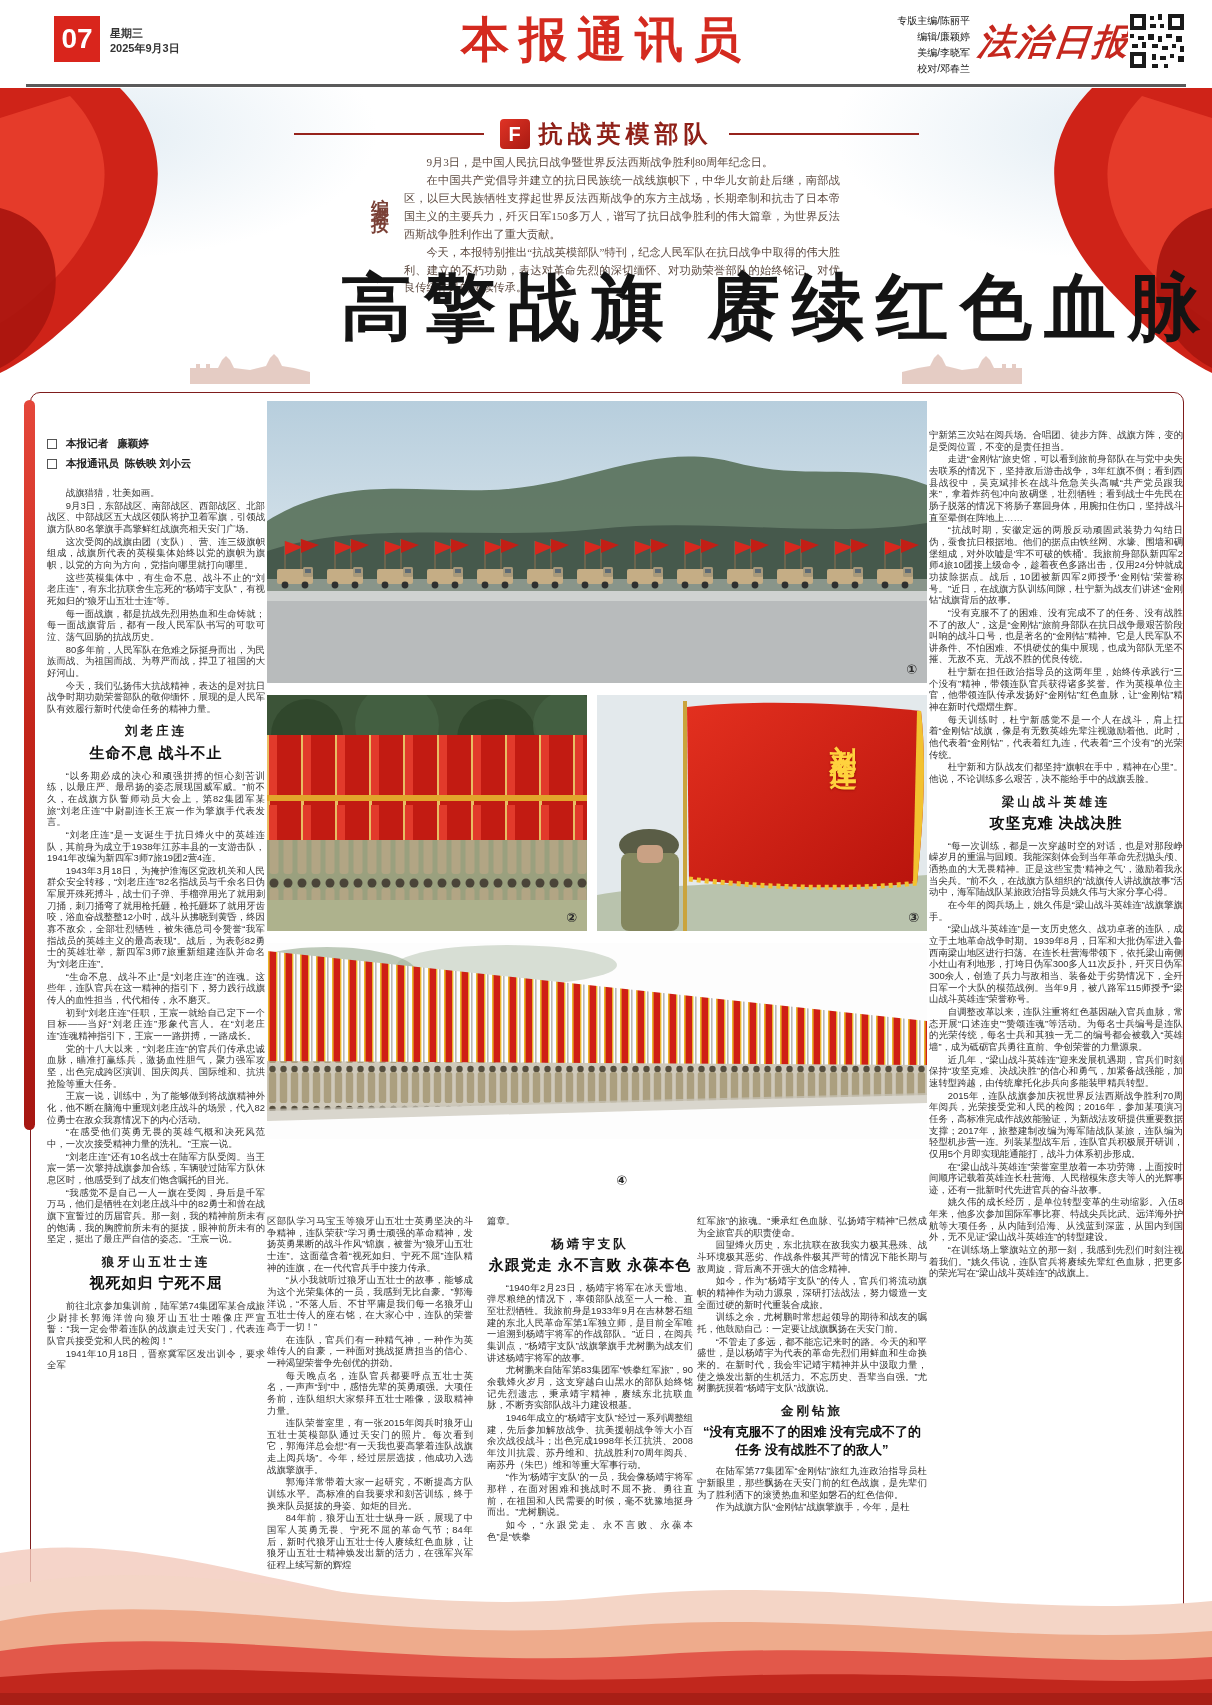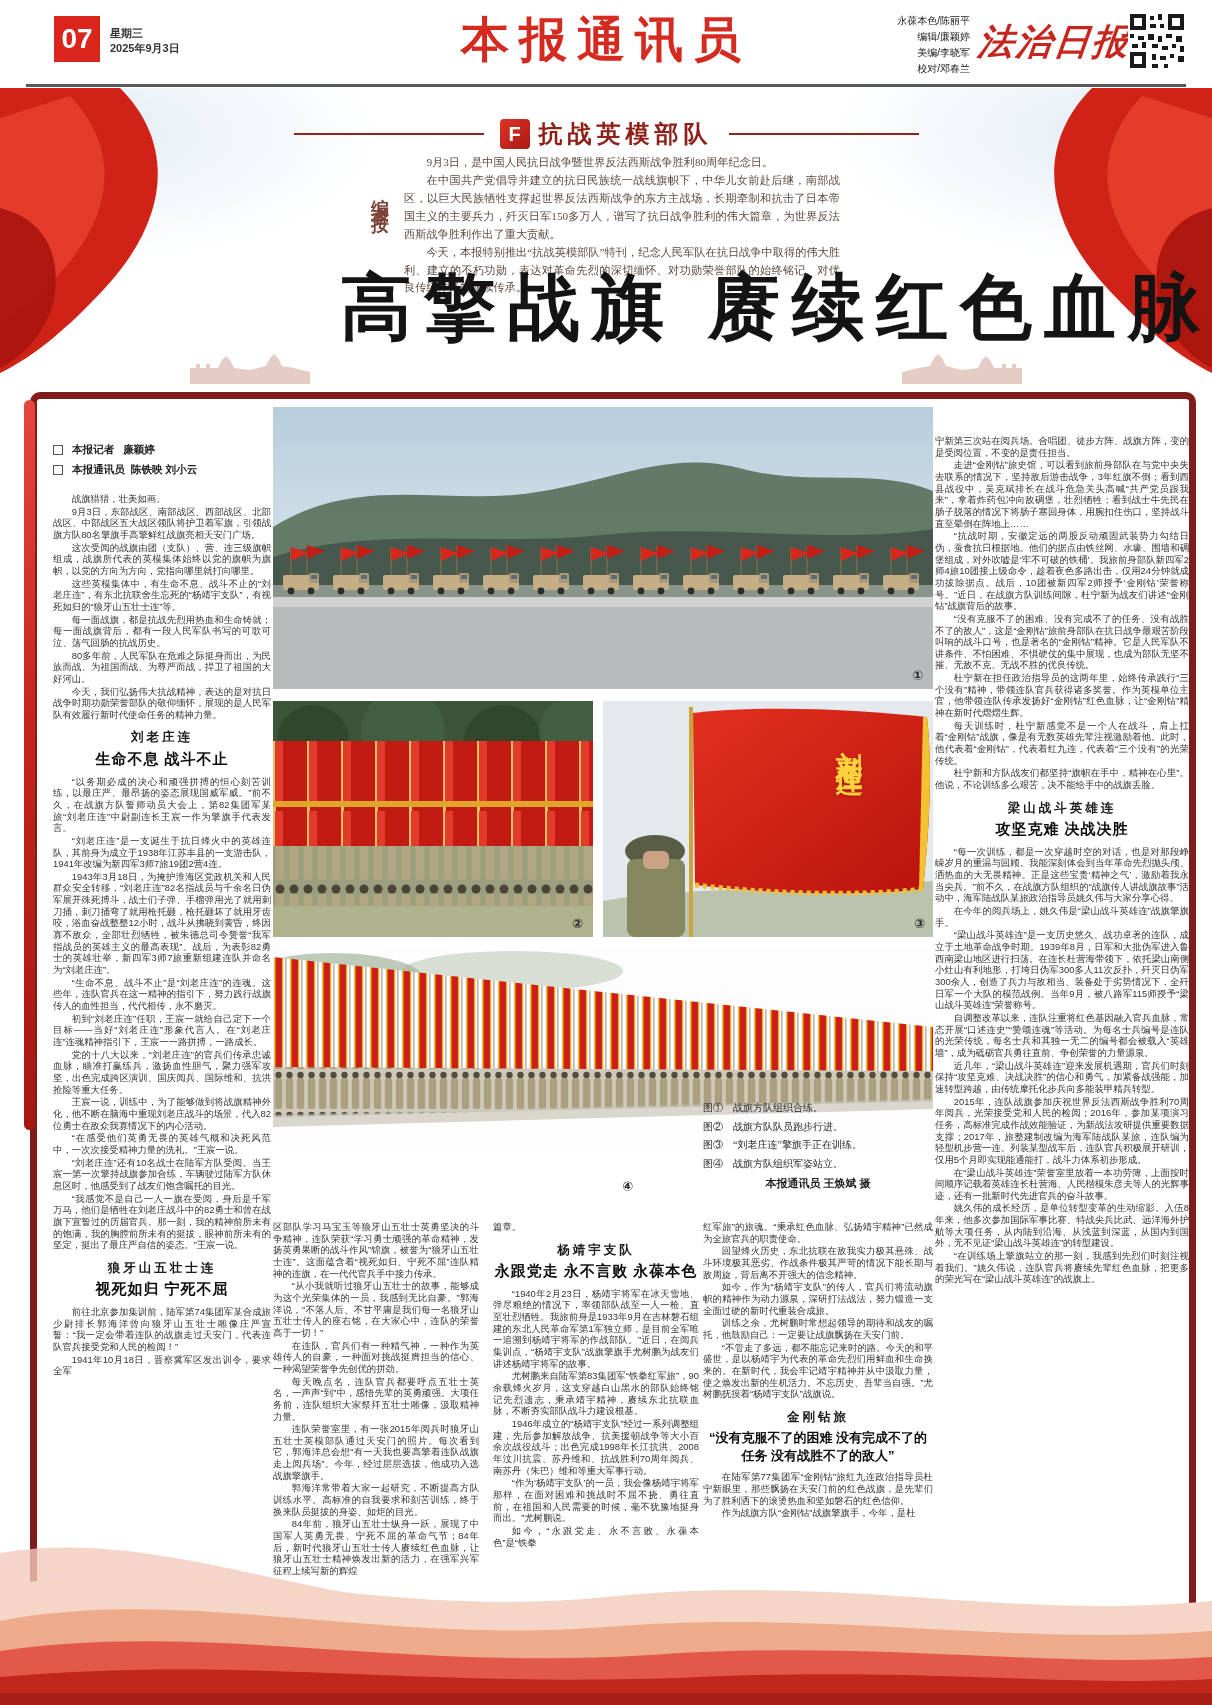--- a/index.html
+++ b/index.html
@@ -34,21 +34,21 @@
   .note-label{position:absolute;left:368px;top:96px;writing-mode:vertical-rl;font-size:18px;font-weight:700;
           color:#7a4036;letter-spacing:8px;font-family:"Liberation Serif","DejaVu Serif",serif;}
   .note{position:absolute;left:404px;top:66px;width:436px;font-family:"Liberation Serif","DejaVu Serif",serif;
           font-size:11.2px;line-height:1.6;color:#5d4a40;text-align:justify;}
   .note p{margin:0;text-indent:2em;}
   .headline{position:absolute;left:0;top:172px;width:100%;text-align:right;font-size:72px;font-weight:900;
           color:#141414;letter-spacing:12px;white-space:nowrap;}
   .wall{position:absolute;bottom:6px;width:120px;height:34px;opacity:.75;}
   .wall.wl{left:190px;} .wall.wr{right:190px;}
   
-  .frame{position:absolute;left:30px;top:392px;width:1152px;height:1250px;border:7px solid #7f1d1d;
+  .frame{position:absolute;left:30px;top:392px;width:1152px;height:1250px;border:1px solid #7f1d1d;
          border-radius:10px;background:#fff;overflow:hidden;}
   .ribbon-tail{position:absolute;left:24px;top:400px;width:11px;height:730px;border-radius:6px;z-index:4;
          background:linear-gradient(180deg,#e5473a 0%,#c3251a 45%,#a61712 100%);}
   .col{position:absolute;font-size:9.4px;line-height:1.24;color:#333;text-align:justify;overflow:hidden;}
   .para{margin:0 0 1px;text-indent:2em;}
   .no-indent{text-indent:0;}
   .col1{left:16px;top:40px;width:218px;height:1110px;}
   .col2{left:236px;top:822px;width:206px;height:360px;}
   .col3{left:456px;top:822px;width:206px;height:360px;}
   .col4{left:666px;top:822px;width:230px;height:360px;}
@@ -85,21 +85,21 @@
   <div class="hdr">
     <div class="pagebox">
       <span>07</span>
     </div>
     <div class="daybox">
       <div>星期三</div>
       <div>2025年9月3日</div>
     </div>
     <div class="section-title">本报通讯员</div>
     <div class="credits">
-        <p>永葆本色/陈丽平</p>
+        <p>专版主编/陈丽平</p>
         <p>编辑/廉颖婷</p>
         <p>美编/李晓军</p>
         <p>校对/邓春兰</p>
       </div>
     <div class="masthead">法治日报</div>
     <svg class="qr" viewBox="0 0 58 58">
       <rect width="58" height="58" fill="#fff"></rect>
       <g fill="#1a1a1a">
         <rect x="2" y="2" width="16" height="16"></rect>
           <rect x="40" y="2" width="16" height="16"></rect>
@@ -335,29 +335,20 @@
         <rect width="660" height="196" fill="#fdfdfd"></rect>
         <ellipse cx="60" cy="30" rx="90" ry="26" fill="#8aa184" opacity="0.55"></ellipse>
         <ellipse cx="240" cy="22" rx="110" ry="20" fill="#9db096" opacity="0.4"></ellipse>
         <polygon points="0,8 660,78 660,126 0,126" fill="url(#flags4)"></polygon>
         <polygon points="0,118 660,122 660,152 0,168" fill="url(#troops4)"></polygon>
         <polygon points="0,166 660,150 660,160 0,178" fill="#c9c5b8" opacity="0.7"></polygon>
       </svg>
     </div>
     <span class="lab4">④</span>
 
-    <div class="captions">
-      <div>
-          <p>图①　战旗方队组织合练。</p>
-          <p>图②　战旗方队队员跑步行进。</p>
-          <p>图③　“刘老庄连”擎旗手正在训练。</p>
-          <p>图④　战旗方队组织军姿站立。</p>
-        </div>
-      <p class="cap-credit">本报通讯员 王焕斌 摄</p>
-    </div>
 
     <div class="col col2">
       <p class="para no-indent">区部队学习马宝玉等狼牙山五壮士英勇坚决的斗争精神，连队荣获“学习勇士顽强的革命精神，发扬英勇果断的战斗作风”锦旗，被誉为“狼牙山五壮士连”。这面蕴含着“视死如归、宁死不屈”连队精神的连旗，在一代代官兵手中接力传承。</p>
       <div>
           <p class="para">“从小我就听过狼牙山五壮士的故事，能够成为这个光荣集体的一员，我感到无比自豪。”郭海洋说，“不落人后、不甘平庸是我们每一名狼牙山五壮士传人的座右铭，在大家心中，连队的荣誉高于一切！”</p>
           <p class="para">在连队，官兵们有一种精气神，一种作为英雄传人的自豪，一种面对挑战挺膺担当的信心、一种渴望荣誉争先创优的拼劲。</p>
           <p class="para">每天晚点名，连队官兵都要呼点五壮士英名，一声声“到”中，感悟先辈的英勇顽强。大项任务前，连队组织大家祭拜五壮士雕像，汲取精神力量。</p>
           <p class="para">连队荣誉室里，有一张2015年阅兵时狼牙山五壮士英模部队通过天安门的照片。每次看到它，郭海洋总会想“有一天我也要高擎着连队战旗走上阅兵场”。今年，经过层层选拔，他成功入选战旗擎旗手。</p>
           <p class="para">郭海洋常带着大家一起研究，不断提高方队训练水平。高标准的自我要求和刻苦训练，终于换来队员挺拔的身姿、如炬的目光。</p>
           <p class="para">84年前，狼牙山五壮士纵身一跃，展现了中国军人英勇无畏、宁死不屈的革命气节；84年后，新时代狼牙山五壮士传人赓续红色血脉，让狼牙山五壮士精神焕发出新的活力，在强军兴军征程上续写新的辉煌</p>

